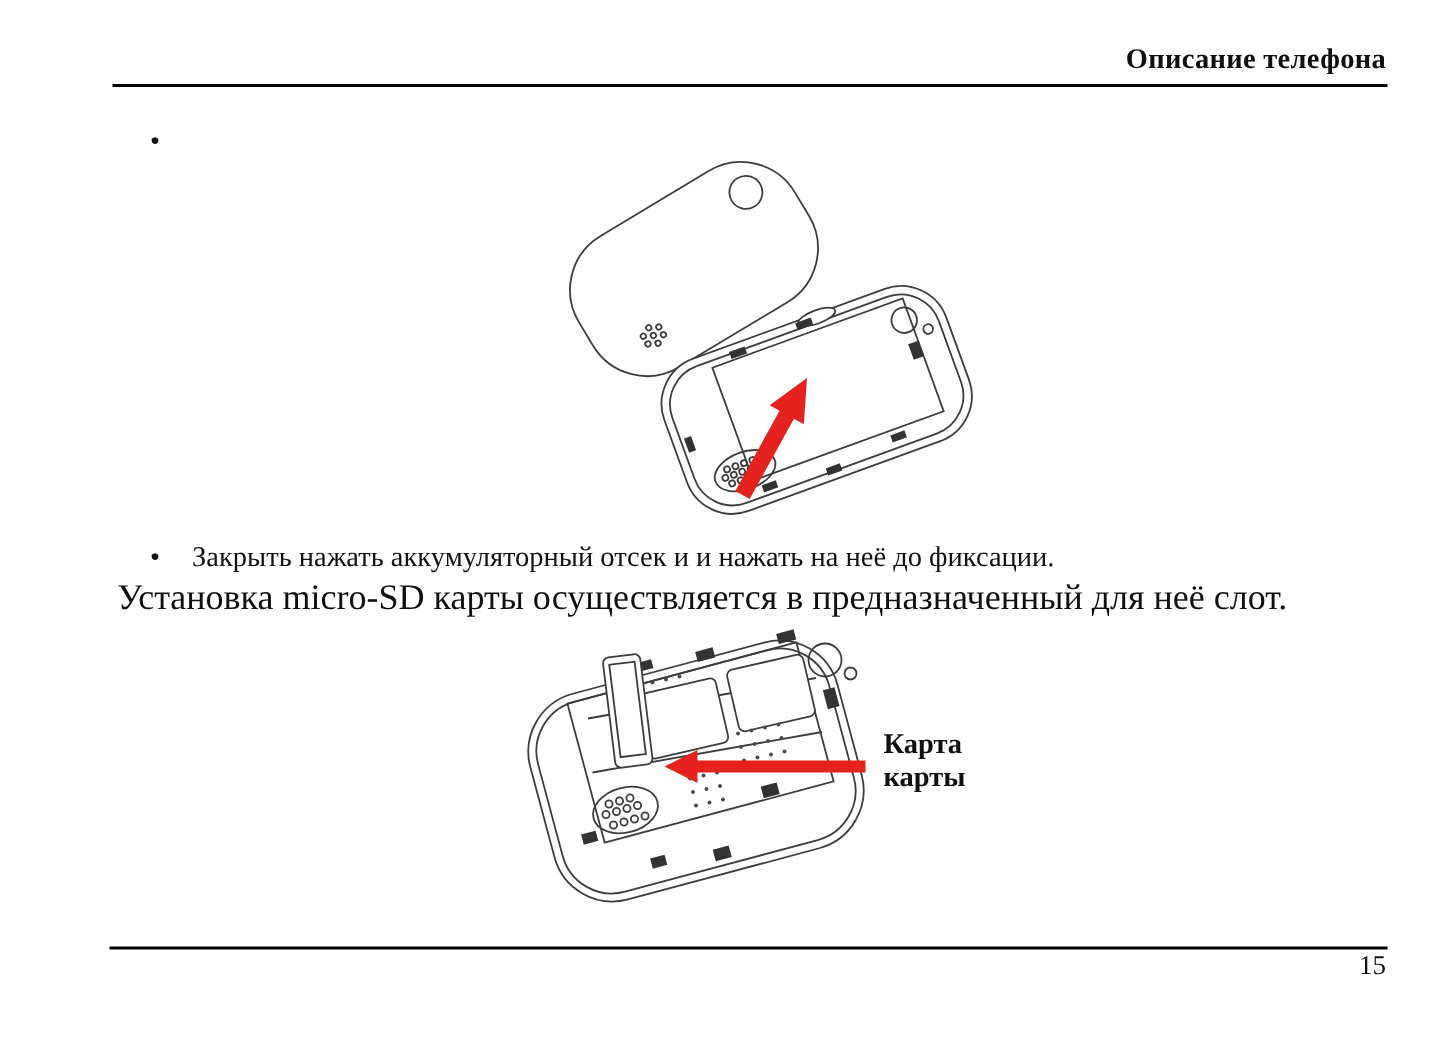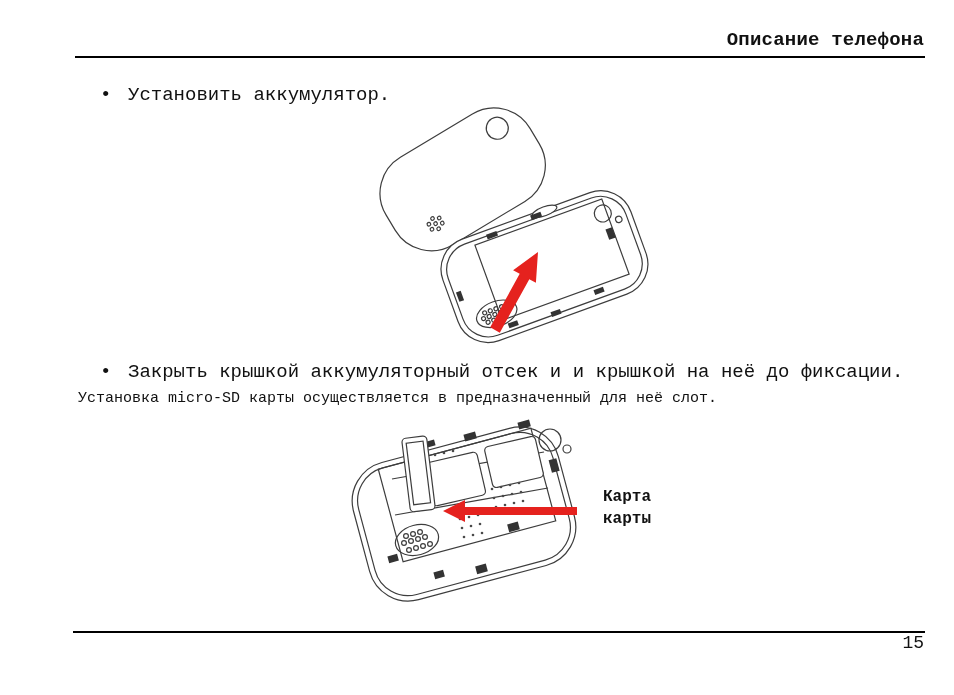--- a/index.html
+++ b/index.html
@@ -1,68 +1,67 @@
 <!DOCTYPE html>
 <html><head>
 <meta charset="utf-8">
 <style>
   html,body{margin:0;padding:0;background:#ffffff;}
   .page{
     position:relative;
     width:954px;height:695px;
     background:#ffffff;
-    font-family:Liberation Mono, monospace;
+    font-family:Liberation Serif, serif;
     color:#111111;
     overflow:hidden;
   }
   .header-title{
     position:absolute;top:29px;right:30px;
     font-size:19px;font-weight:bold;letter-spacing:0.2px;
   }
   .rule{position:absolute;height:2px;background:#000000;}
   .rule-header{left:75px;top:56px;width:850px;}
   .rule-footer{left:73px;top:631px;width:852px;}
   .bullet-item{
     position:absolute;left:100px;display:flex;
     font-size:19px;line-height:22px;white-space:nowrap;
   }
   .bullet-item .marker{width:28px;flex:0 0 28px;}
   .bullet-1{top:84px;}
   .bullet-2{top:361px;}
   .paragraph{
     position:absolute;left:78px;top:388px;
-    font-size:15px;line-height:22px;white-space:nowrap;
+    font-size:24px;line-height:22px;white-space:nowrap;
   }
   .figure{position:absolute;}
   .figure-1{left:358px;top:100px;width:308px;height:255px;}
   .figure-2{left:340px;top:415px;width:250px;height:200px;}
   .figure-label{
-    position:absolute;left:603px;top:486px;
-    font-size:16px;font-weight:bold;line-height:22px;
+    position:absolute;left:589px;top:486px;
+    font-size:19px;font-weight:bold;line-height:22px;
   }
   .page-number{
     position:absolute;top:633px;right:30px;
     font-size:18px;
   }
   svg .ln{fill:none;stroke:#3d3d3d;stroke-width:1.2;}
   svg .lnw{fill:#ffffff;stroke:#3d3d3d;stroke-width:1.2;}
   svg .clip{fill:#333333;stroke:none;}
   svg .dot{fill:#4a4a4a;stroke:none;}
 </style>
 </head>
 <body>
 
 <div class="page">
 
   <div class="header-title">Описание телефона</div>
   <div class="rule rule-header"></div>
 
   <div class="bullet-item bullet-1">
     <span class="marker">•</span>
-    <span>Установить аккумулятор.</span>
   </div>
 
   <svg class="figure figure-1" viewBox="0 0 308 255">
 
     <g transform="rotate(-31 105 78)">
       <rect class="lnw" x="20" y="28" width="168" height="102" rx="42"></rect>
       <circle class="ln" cx="160" cy="53" r="11"></circle>
       <g>
         <circle class="ln" cx="52" cy="100" r="1.8"></circle>
           <circle class="ln" cx="58" cy="97" r="1.8"></circle>
@@ -105,21 +104,21 @@
         <rect class="clip" x="176" y="211" width="10" height="5"></rect>
         <rect class="clip" x="224" y="205" width="10" height="5"></rect>
         <rect class="clip" x="94" y="160" width="5" height="10"></rect>
       </g>
     </g>
     <polygon points="180,152 177.9,182.8 171.3,179.2 141.8,232.7 132.2,227.3 161.7,173.8 155.1,170.2" fill="#e5221e"></polygon>
   </svg>
 
   <div class="bullet-item bullet-2">
     <span class="marker">•</span>
-    <span>Закрыть крышкой аккумуляторный отсек и и крышкой на неё до фиксации.</span>
+    <span>Закрыть нажать аккумуляторный отсек и и нажать на неё до фиксации.</span>
   </div>
 
   <div class="paragraph">Установка micro-SD карты осуществляется в предназначенный для неё слот.</div>
 
   <svg class="figure figure-2" viewBox="0 0 250 200">
     <g>
       <rect class="lnw" x="18" y="28" width="212" height="142" rx="40" transform="rotate(-15 124 99)"></rect>
       <rect class="ln" x="23.5" y="33.5" width="201" height="131" rx="34" transform="rotate(-15 124 99)"></rect>
       <rect class="ln" x="48" y="32" width="158" height="96" transform="rotate(-15 127 80)"></rect>
       <line class="ln" x1="52" y1="64" x2="204" y2="37"></line>

